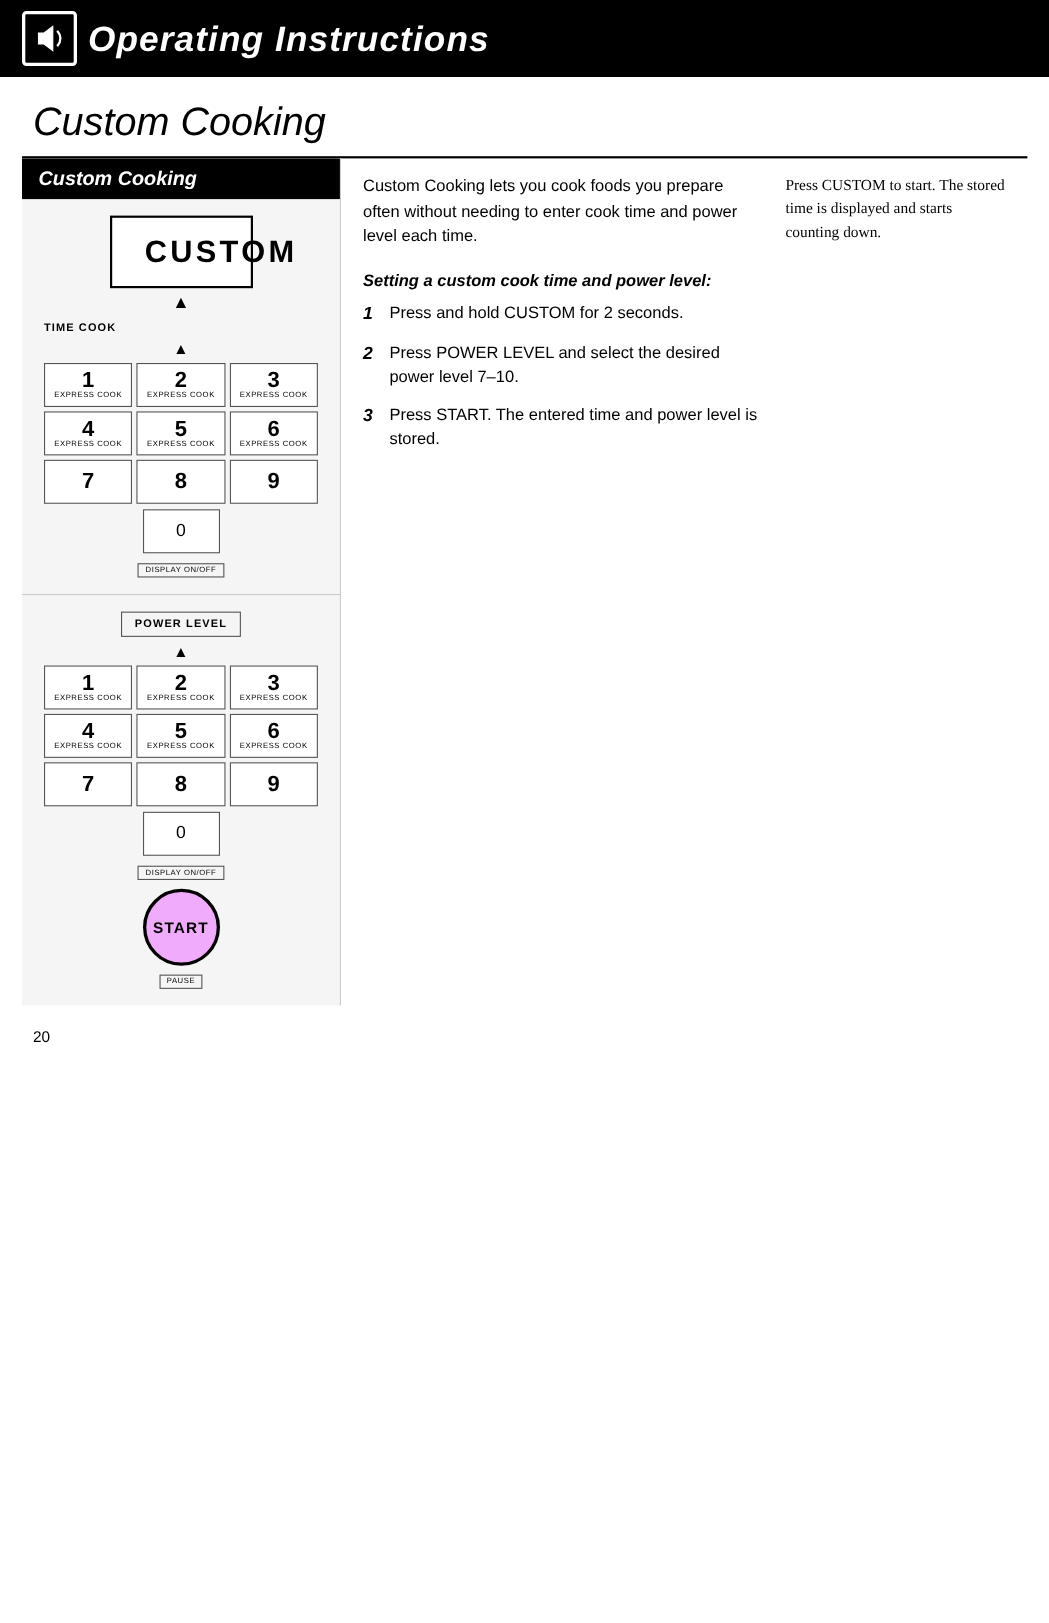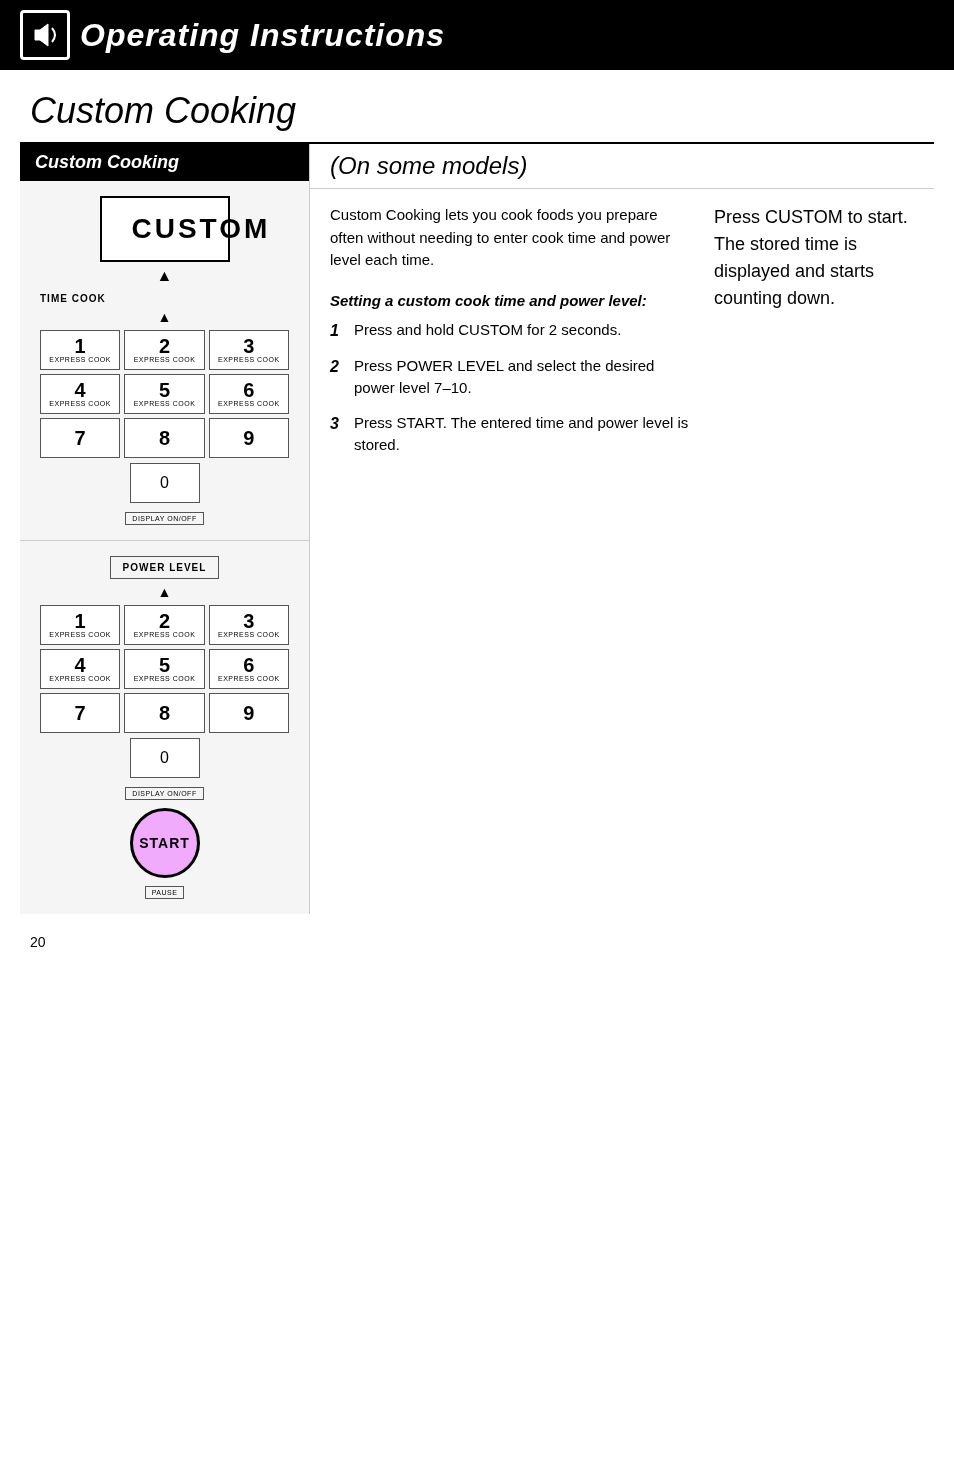--- a/index.html
+++ b/index.html
@@ -266,22 +266,23 @@
     }
 
     .side-heading {
       font-size: 15px;
       font-weight: bold;
       font-style: italic;
       margin-bottom: 10px;
     }
 
     .side-text {
-      font-size: 18px;
+      font-size: 14px;
       line-height: 1.5;
+      font-family: Liberation Serif, serif;
     }
 
     
     .page-number {
       padding: 20px 30px;
       font-size: 14px;
       font-weight: normal;
     }
   </style>
 </head>
@@ -413,23 +414,20 @@
       </div>
 
       <div class="start-button">START</div>
       <div class="display-label-row">
         <span class="key-display-label">PAUSE</span>
       </div>
     </div>
   </div>
 
   <div class="right-panel">
-    <div class="right-panel-header">
-      <div class="right-panel-header-title">(On some models)</div>
-    </div>
 
     <div class="right-content">
       <div class="right-main">
         <p class="intro-text">Custom Cooking lets you cook foods you prepare often without needing to enter cook time and power level each time.</p>
 
         <div class="section-heading">Setting a custom cook time and power level:</div>
 
         <ul class="steps-list">
           <li class="step-item">
             <span class="step-number">1</span>

